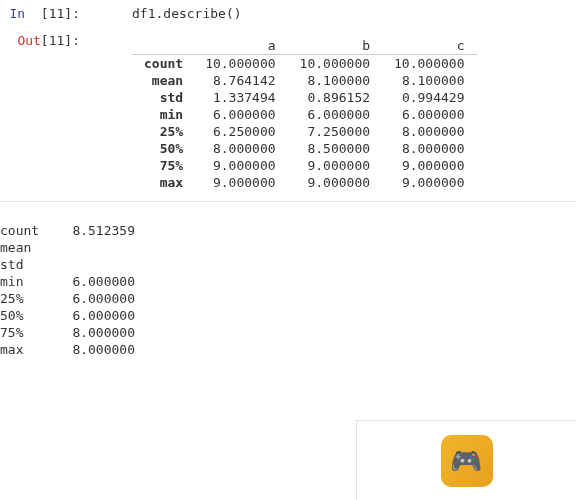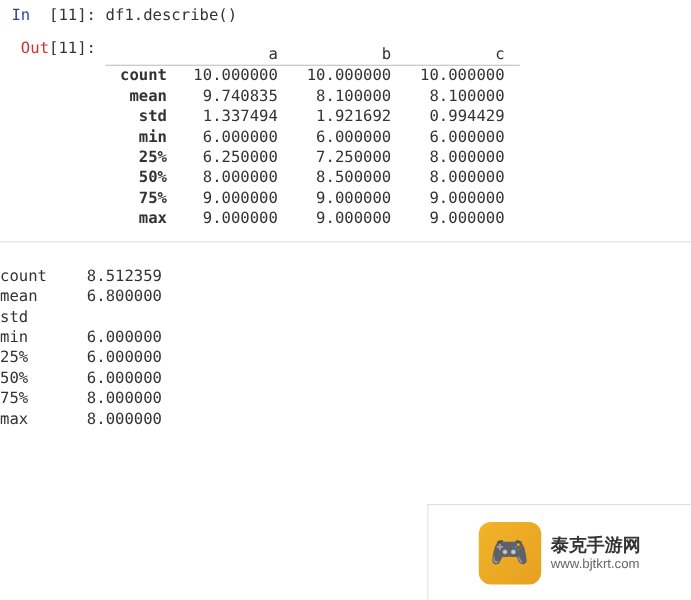--- a/index.html
+++ b/index.html
@@ -10,20 +10,21 @@
       color: #333;
       width: 576px;
       min-height: 500px;
       overflow-x: hidden;
     }
 
     .cell {
       display: flex;
       flex-direction: row;
       padding: 4px 0;
+      gap: 44px;
     }
 
     .cell-prompt {
       width: 88px;
       min-width: 88px;
       text-align: right;
       padding-right: 8px;
       color: #333;
       font-size: 13px;
       padding-top: 2px;
@@ -176,28 +177,28 @@
       </thead>
       <tbody id="df1-tbody">
       <tr>
             <td class="row-label">count</td>
             <td>10.000000</td>
             <td>10.000000</td>
             <td>10.000000</td>
           </tr>
           <tr>
             <td class="row-label">mean</td>
-            <td>9.740835</td>
+            <td>8.764142</td>
             <td>8.100000</td>
             <td>8.100000</td>
           </tr>
           <tr>
             <td class="row-label">std</td>
             <td>1.337494</td>
-            <td>1.921692</td>
+            <td>0.896152</td>
             <td>0.994429</td>
           </tr>
           <tr>
             <td class="row-label">min</td>
             <td>6.000000</td>
             <td>6.000000</td>
             <td>6.000000</td>
           </tr>
           <tr>
             <td class="row-label">25%</td>
@@ -235,21 +236,20 @@
 
 <div class="cell">
   <div class="cell-content">
     <div class="series-output" id="df2-series">
     <div class="series-row">
           <span class="series-label">count</span>
           <span class="series-value">8.512359</span>
         </div>
         <div class="series-row">
           <span class="series-label">mean</span>
-          <span class="series-value">6.800000</span>
         </div>
         <div class="series-row">
           <span class="series-label">std</span>
         </div>
         <div class="series-row">
           <span class="series-label">min</span>
           <span class="series-value">6.000000</span>
         </div>
         <div class="series-row">
           <span class="series-label">25%</span>
@@ -268,17 +268,13 @@
           <span class="series-value">8.000000</span>
         </div>
       </div>
   </div>
 </div>
 
 <div class="watermark">
   <div class="watermark-icon">
     <span>🎮</span>
   </div>
-  <div class="watermark-text">
-    <span class="watermark-cn">泰克手游网</span>
-    <span class="watermark-url">www.bjtkrt.com</span>
-  </div>
 </div>
 
 </body></html>

